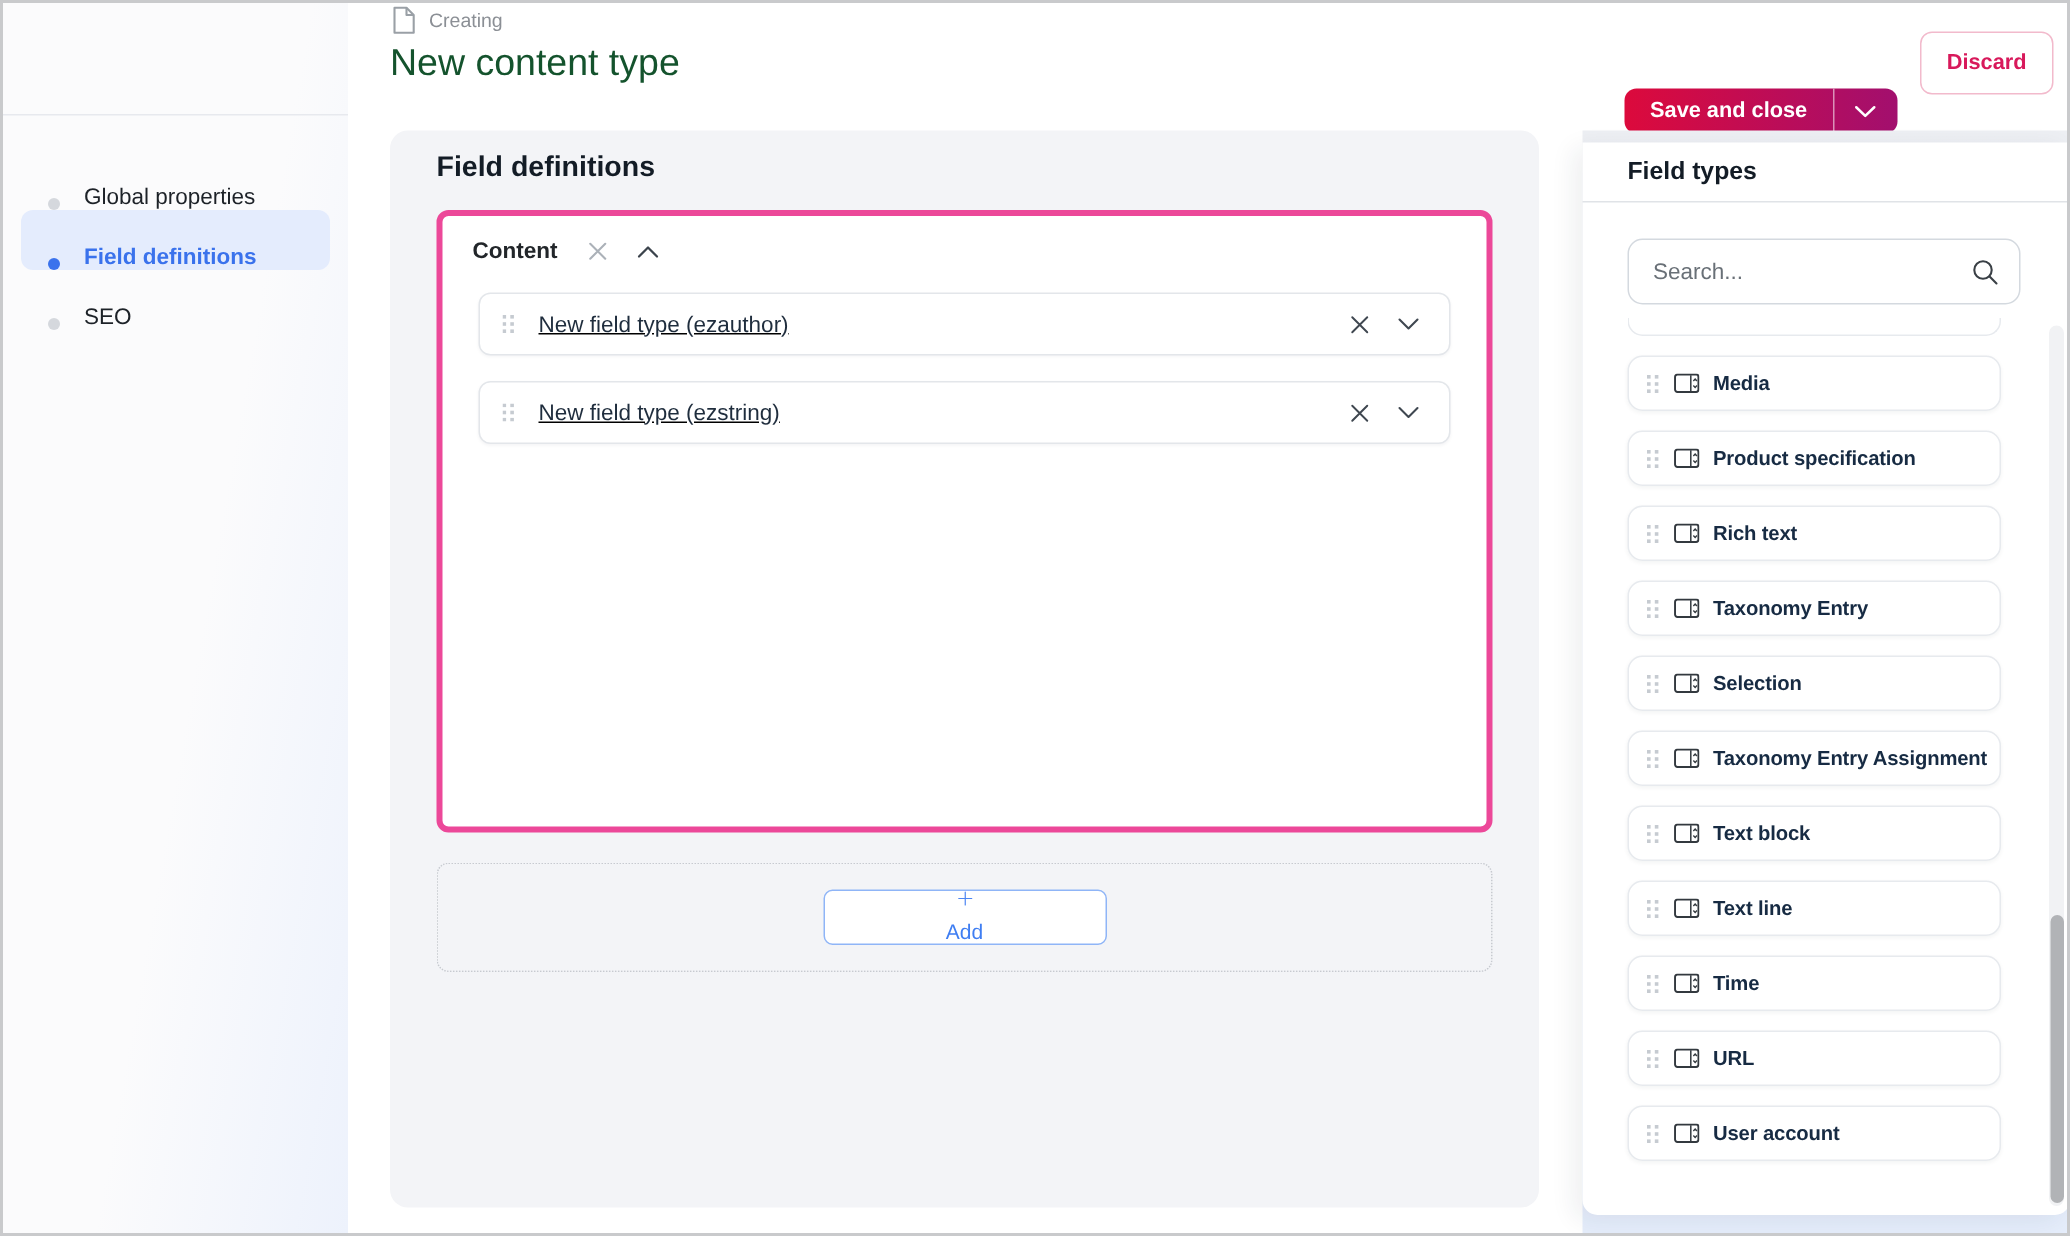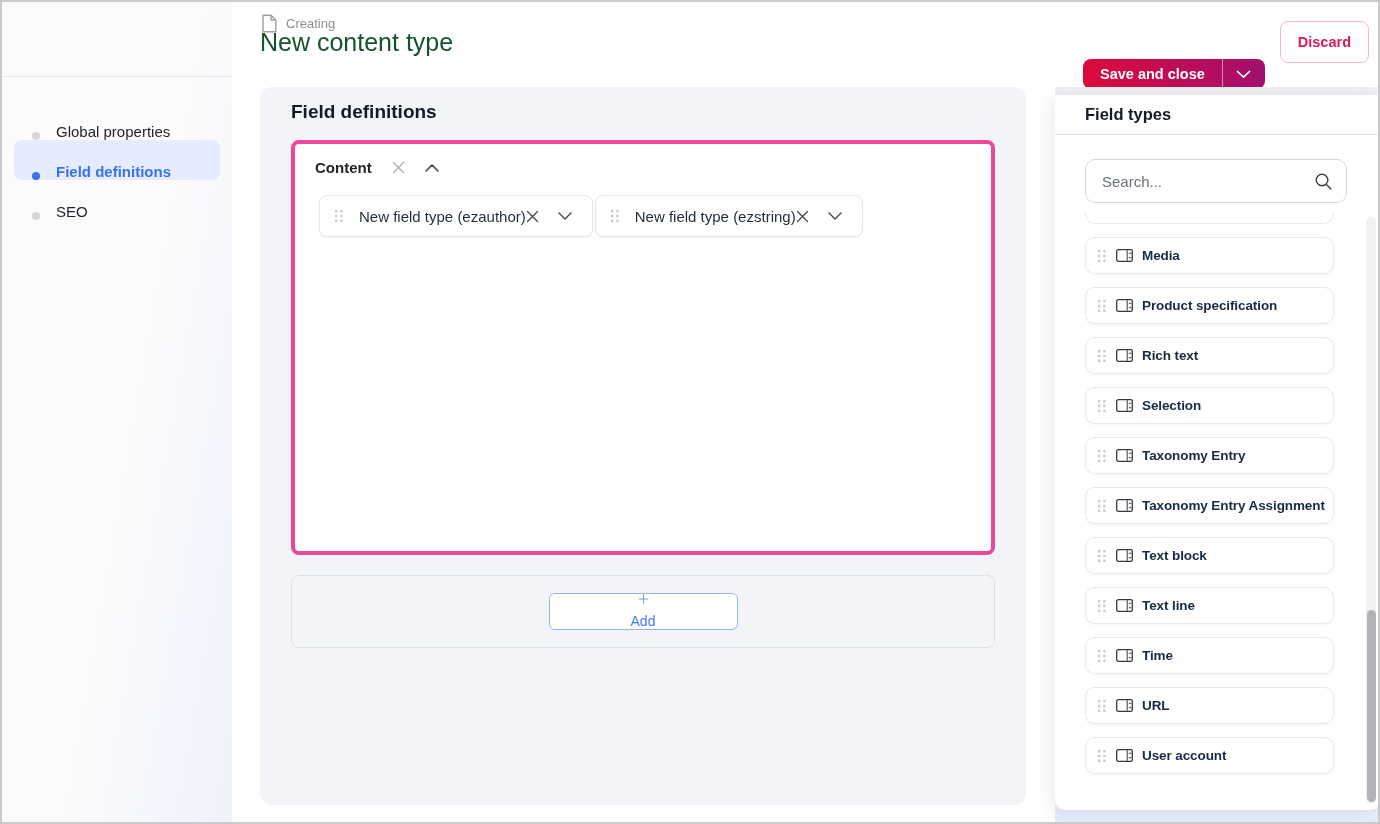--- a/index.html
+++ b/index.html
@@ -12,42 +12,42 @@
   .sidebar-divider { position:absolute; left:0; top:74px; width:100%; height:1px; background:#e7e9ee; }
   .side-nav { position:absolute; top:98px; left:0; right:0; display:flex; flex-direction:column; }
   .side-item { display:flex; align-items:flex-end; height:40px; margin:0 12px; padding-left:18px;
                border-radius:8px; cursor:pointer; font-size:15px; color:#1d2228; }
   .side-item .dot { width:8px; height:8px; border-radius:50%; background:#d5d8dd; margin-right:16px; flex:0 0 auto; }
   .side-item.active { background:#e4ecfd; color:#3a72ec; font-weight:700; }
   .side-item.active .dot { background:#3a72ec; }
 
   
   .header { position:absolute; left:230px; top:0; right:0; height:85px; background:#ffffff; }
-  .kicker-row { position:absolute; left:29px; top:12px; display:flex; align-items:center; gap:9px; }
+  .kicker-row { position:absolute; left:29px; top:2px; display:flex; align-items:center; gap:9px; }
   .kicker { font-size:13px; color:#8b8f95; }
   .page-title { position:absolute; left:28px; top:26px; font-size:25px; font-weight:400; color:#14532d; white-space:nowrap; }
   .header-actions { position:absolute; right:9px; top:19px; display:flex; gap:15px; }
   .btn-save-group { display:flex; height:30px; border-radius:8px; overflow:hidden;
                     background:linear-gradient(90deg,#dc0a3c 0%,#a20f6e 100%); cursor:pointer;margin-top:38px; }
   .btn-save-main { display:flex; align-items:center; padding:0 17px; color:#ffffff; font-size:14.5px; font-weight:600; white-space:nowrap; }
   .btn-save-caret { display:flex; align-items:center; justify-content:center; width:43px; border-left:1px solid rgba(255,255,255,0.55); }
   .btn-discard { display:flex; align-items:center; justify-content:center; height:42px; padding:0 17px;
                  background:#ffffff; border:1px solid #f2bacc; border-radius:8px; color:#d8195b;
                  font-size:14.5px; font-weight:600; cursor:pointer; }
 
   
   .center-panel { position:absolute; left:258px; top:85px; width:766px; height:718px;
                   background:#f3f4f7; border-radius:12px; }
   .center-heading { position:absolute; left:31px; top:14px; font-size:19px; font-weight:700; color:#131c26; }
   .content-group { position:absolute; left:31px; top:53px; width:704px; height:415px;
                    background:#ffffff; border:4px solid #ec4899; border-radius:8px; }
   .group-header { display:flex; align-items:center; height:47px; padding-left:20px; gap:20px; }
   .group-title { font-size:15px; font-weight:600; color:#22262a; }
   .icon-btn { display:flex; align-items:center; justify-content:center; cursor:pointer; background:none; border:none; padding:0; }
-  .field-rows { padding:4px 24px 0 24px; display:flex; flex-direction:row; gap:2px; }
+  .field-rows { padding:4px 24px 0 24px; display:flex; flex-direction:column; gap:17px;text-decoration:underline; }
   .field-row { display:flex; align-items:center; height:42px; background:#ffffff;
                border:1px solid #e3e6ea; border-radius:8px; box-shadow:0 1px 2px rgba(20,30,40,0.04);
                padding:0 20px 0 15px; }
   .field-row .row-label { margin-left:16px; font-size:15px; color:#1f2d3d; }
   .row-actions { margin-left:auto; display:flex; align-items:center; gap:19px; }
 
   .add-zone { position:absolute; left:31px; top:488px; width:704px; height:73px;
               border:1px dotted #c7cad0; border-radius:8px; display:flex; align-items:center; justify-content:center; }
   .add-btn { display:flex; align-items:center; justify-content:center; gap:9px; width:189px; height:37px;
              background:#ffffff; border:1px solid #8fb5f7; border-radius:6px; cursor:pointer;
@@ -316,43 +316,43 @@
               </svg>
             </span>
             <span class="ft-icon">
               <svg width="17" height="13" viewBox="0 0 17 13">
                 <rect x="0.7" y="0.7" width="15.6" height="11.6" rx="1.6" fill="none" stroke="currentColor" stroke-width="1.3"></rect>
                 <line x1="11.2" y1="1.2" x2="11.2" y2="11.8" stroke="currentColor" stroke-width="1"></line>
                 <path d="M12.9 5 L14.1 3.7 L15.3 5" fill="none" stroke="currentColor" stroke-width="0.9"></path>
                 <path d="M12.9 8 L14.1 9.3 L15.3 8" fill="none" stroke="currentColor" stroke-width="0.9"></path>
               </svg>
             </span>
+            <span class="ft-label">Taxonomy Entry</span>
+          </div>
+
+          <div class="ft-item">
+            <span class="handle">
+              <svg width="8" height="12" viewBox="0 0 8 12" fill="currentColor">
+                <rect x="0" y="0" width="2.4" height="2.4"></rect>
+                <rect x="5.2" y="0" width="2.4" height="2.4"></rect>
+                <rect x="0" y="4.8" width="2.4" height="2.4"></rect>
+                <rect x="5.2" y="4.8" width="2.4" height="2.4"></rect>
+                <rect x="0" y="9.6" width="2.4" height="2.4"></rect>
+                <rect x="5.2" y="9.6" width="2.4" height="2.4"></rect>
+              </svg>
+            </span>
+            <span class="ft-icon">
+              <svg width="17" height="13" viewBox="0 0 17 13">
+                <rect x="0.7" y="0.7" width="15.6" height="11.6" rx="1.6" fill="none" stroke="currentColor" stroke-width="1.3"></rect>
+                <line x1="11.2" y1="1.2" x2="11.2" y2="11.8" stroke="currentColor" stroke-width="1"></line>
+                <path d="M12.9 5 L14.1 3.7 L15.3 5" fill="none" stroke="currentColor" stroke-width="0.9"></path>
+                <path d="M12.9 8 L14.1 9.3 L15.3 8" fill="none" stroke="currentColor" stroke-width="0.9"></path>
+              </svg>
+            </span>
             <span class="ft-label">Selection</span>
-          </div>
-
-          <div class="ft-item">
-            <span class="handle">
-              <svg width="8" height="12" viewBox="0 0 8 12" fill="currentColor">
-                <rect x="0" y="0" width="2.4" height="2.4"></rect>
-                <rect x="5.2" y="0" width="2.4" height="2.4"></rect>
-                <rect x="0" y="4.8" width="2.4" height="2.4"></rect>
-                <rect x="5.2" y="4.8" width="2.4" height="2.4"></rect>
-                <rect x="0" y="9.6" width="2.4" height="2.4"></rect>
-                <rect x="5.2" y="9.6" width="2.4" height="2.4"></rect>
-              </svg>
-            </span>
-            <span class="ft-icon">
-              <svg width="17" height="13" viewBox="0 0 17 13">
-                <rect x="0.7" y="0.7" width="15.6" height="11.6" rx="1.6" fill="none" stroke="currentColor" stroke-width="1.3"></rect>
-                <line x1="11.2" y1="1.2" x2="11.2" y2="11.8" stroke="currentColor" stroke-width="1"></line>
-                <path d="M12.9 5 L14.1 3.7 L15.3 5" fill="none" stroke="currentColor" stroke-width="0.9"></path>
-                <path d="M12.9 8 L14.1 9.3 L15.3 8" fill="none" stroke="currentColor" stroke-width="0.9"></path>
-              </svg>
-            </span>
-            <span class="ft-label">Taxonomy Entry</span>
           </div>
 
           <div class="ft-item">
             <span class="handle">
               <svg width="8" height="12" viewBox="0 0 8 12" fill="currentColor">
                 <rect x="0" y="0" width="2.4" height="2.4"></rect>
                 <rect x="5.2" y="0" width="2.4" height="2.4"></rect>
                 <rect x="0" y="4.8" width="2.4" height="2.4"></rect>
                 <rect x="5.2" y="4.8" width="2.4" height="2.4"></rect>
                 <rect x="0" y="9.6" width="2.4" height="2.4"></rect>

